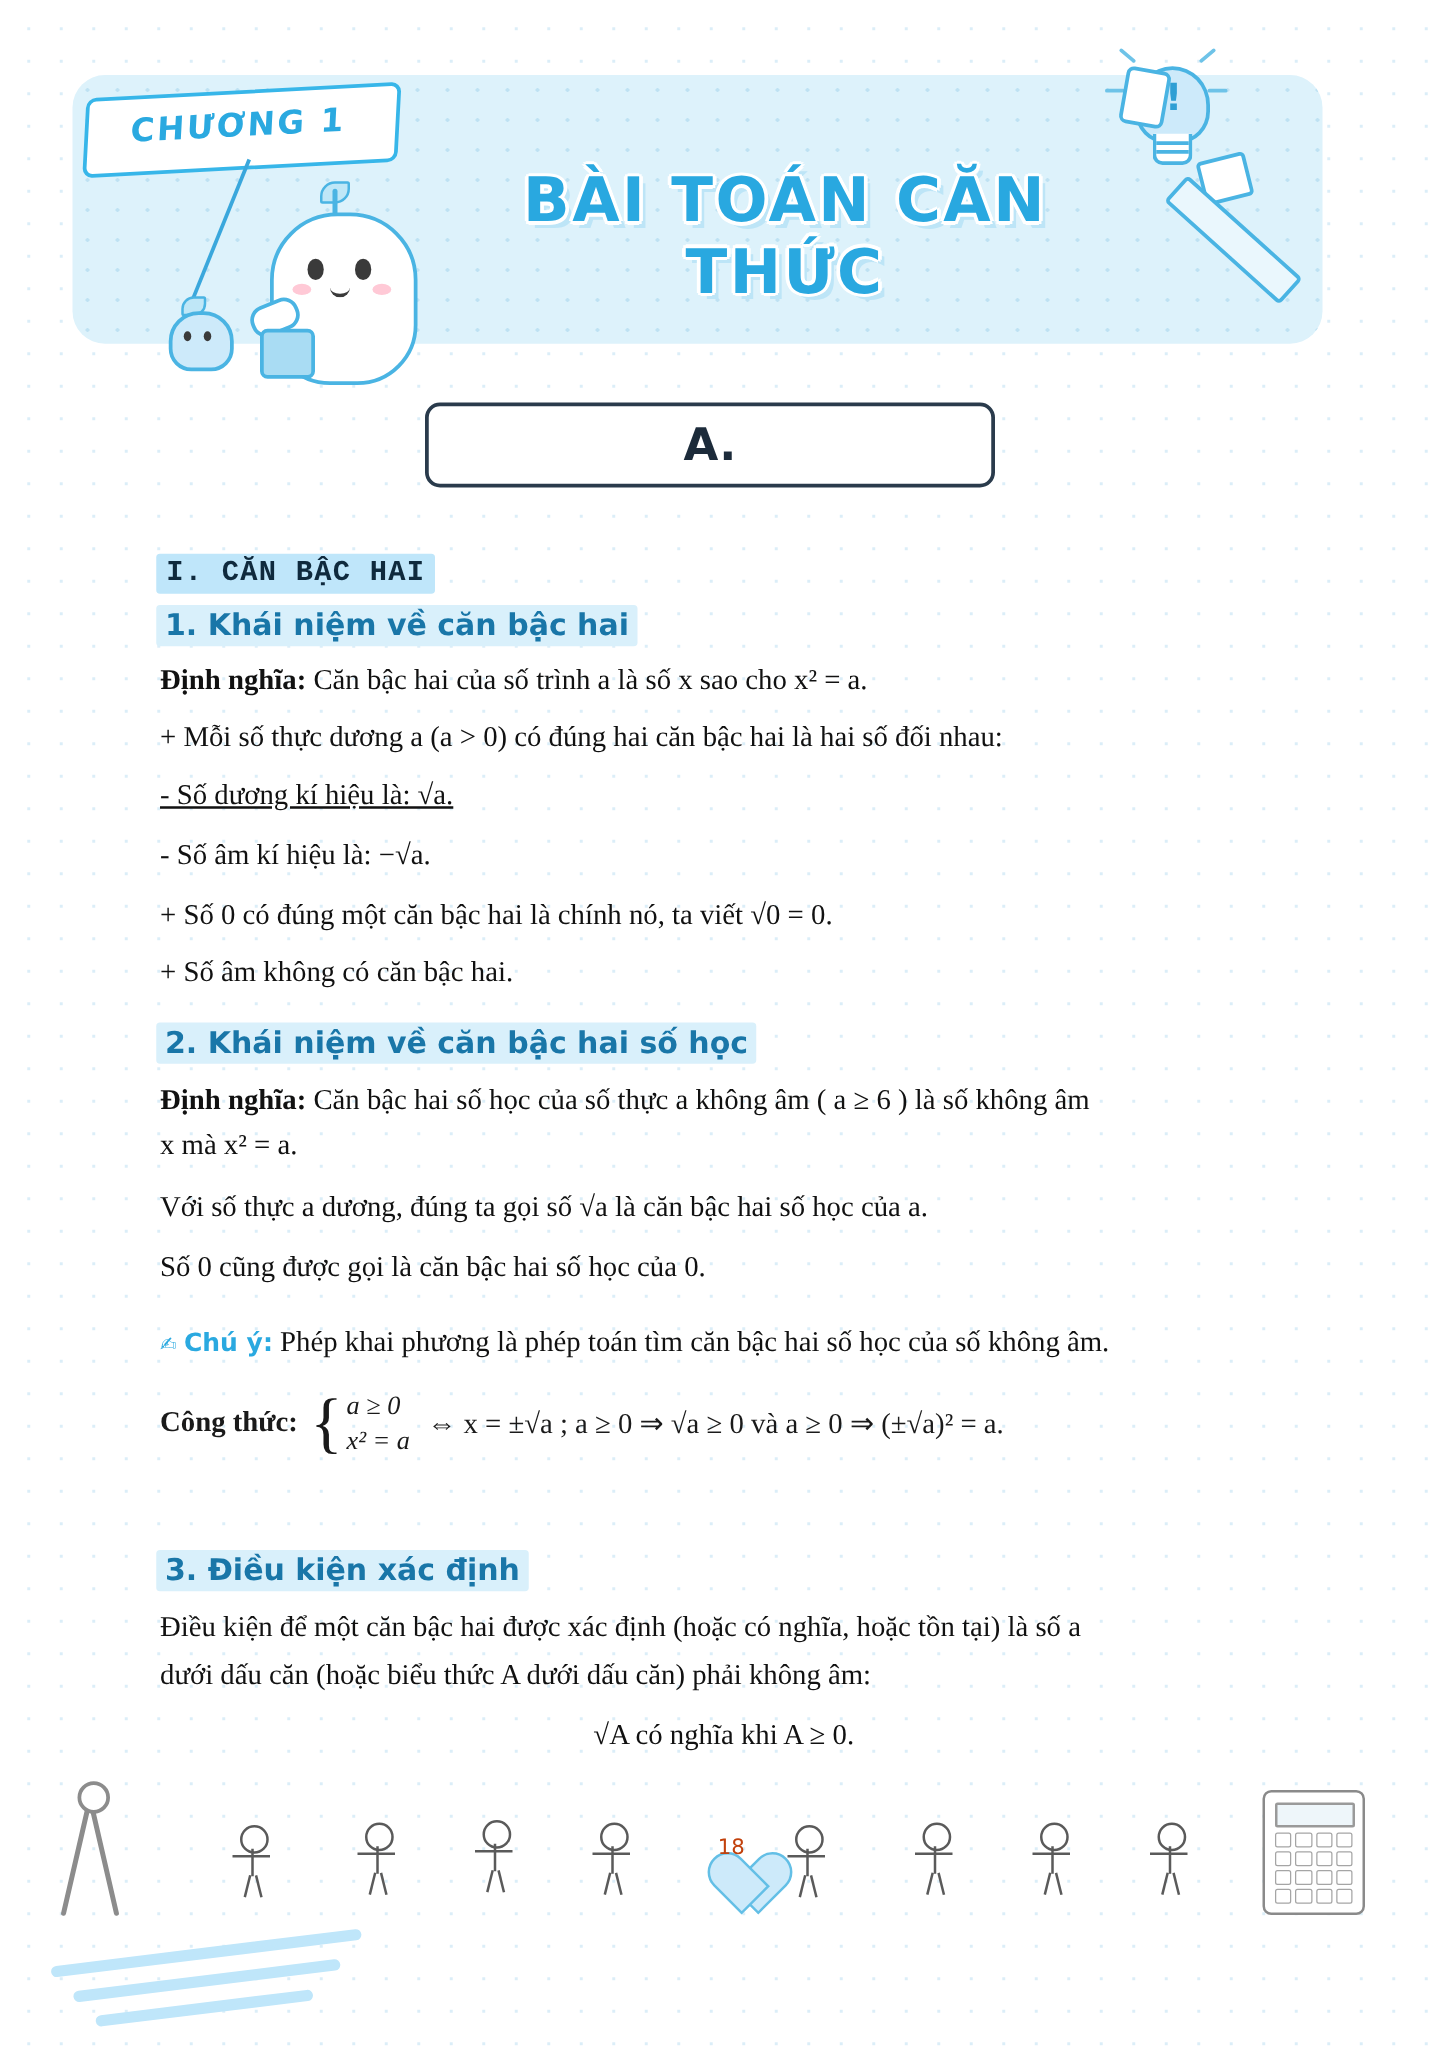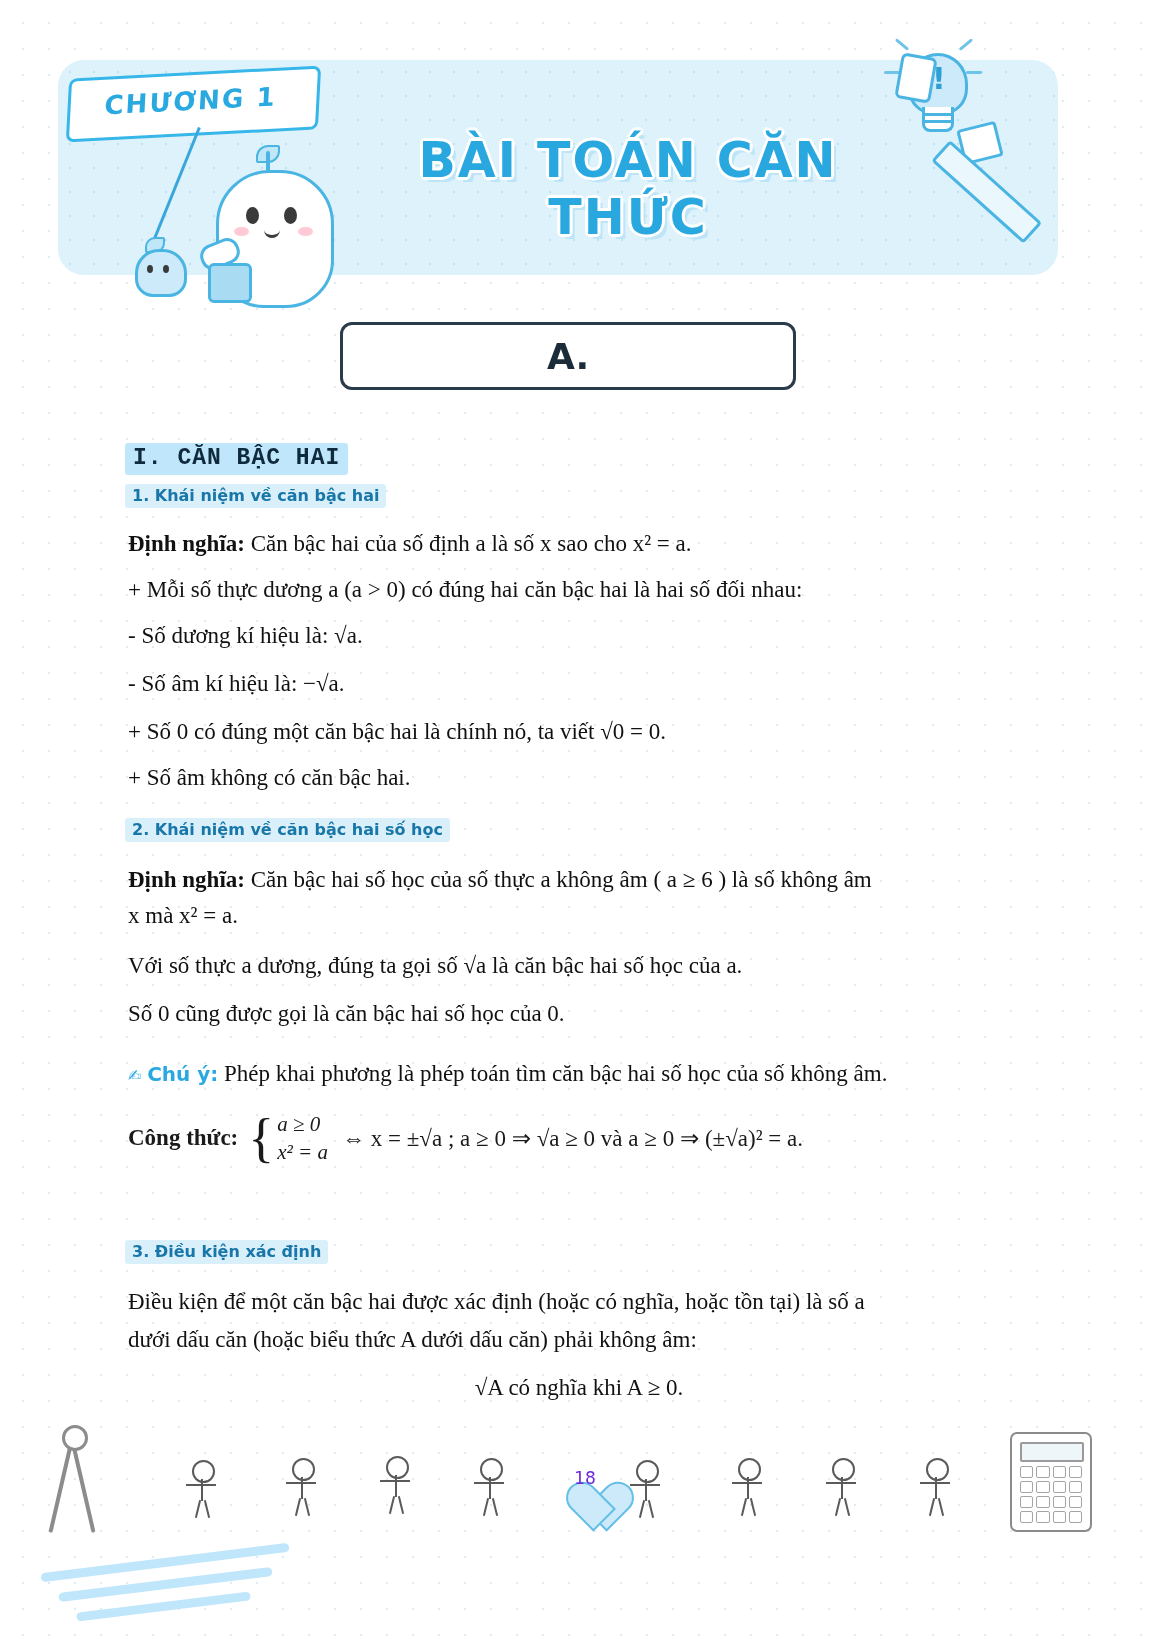--- a/index.html
+++ b/index.html
@@ -326,21 +326,21 @@
     color: #0f2a3d;
     background: #bfe6fa;
     padding: 2px 8px 4px 8px;
     border-radius: 3px;
     letter-spacing: 1px;
   }
   .h-sub {
     position: absolute;
     font-family: "DejaVu Sans", sans-serif;
     font-weight: bold;
-    font-size: 16px;
+    font-size: 24px;
     color: #1976a8;
     background: #d9f0fb;
     padding: 2px 7px 3px 7px;
     border-radius: 3px;
   }
 
   
   .p {
     position: absolute;
     font-family: "Liberation Serif", serif;
@@ -439,21 +439,21 @@
   }
   .heart:before { left: 28px; transform: rotate(45deg); transform-origin: 0 100%; }
   .heart:after  { left: 28px; transform: rotate(-45deg); transform-origin: 100% 100%; }
   .page-num {
     position: absolute;
     left: 556px; top: 1468px;
     width: 58px;
     text-align: center;
     font-family: "DejaVu Sans", sans-serif;
     font-size: 17px;
-    color: #6d28d9;
+    color: #c2410c;
     z-index: 3;
   }
   .compass {
     position: absolute;
     left: 28px; top: 1425px;
     width: 90px; height: 120px;
   }
   .compass .leg1, .compass .leg2 {
     position: absolute;
     top: 14px; left: 42px;
@@ -568,26 +568,26 @@
 
   <div class="title-box">
     <span class="big-a">A.</span>
   </div>
 
   <div class="h-main" style="left:125px; top:443px;font-family:Liberation Mono, monospace;">I. CĂN BẬC HAI</div>
 
   <div class="h-sub" style="left:125px; top:484px;">1. Khái niệm về căn bậc hai</div>
 
   <div class="p" style="left:128px; top:528px; width:900px;">
-    <b>Định nghĩa:</b><span> Căn bậc hai của số định  a  là số  x  sao cho  x² = a.</span>
+    <b>Định nghĩa:</b><span> Căn bậc hai của số trình  a  là số  x  sao cho  x² = a.</span>
   </div>
 
   <div class="p" style="left:128px; top:574px; width:920px;">+ Mỗi số thực dương  a  (a &gt; 0) có đúng hai căn bậc hai là hai số đối nhau:</div>
 
-  <div class="p" style="left:128px; top:620px; width:920px;">- Số dương kí hiệu là:  √a.</div>
+  <div class="p" style="left:128px; top:620px; width:920px;text-decoration:underline;">- Số dương kí hiệu là:  √a.</div>
 
   <div class="p" style="left:128px; top:668px; width:920px;">- Số âm kí hiệu là:  −√a.</div>
 
   <div class="p" style="left:128px; top:716px; width:920px;">+ Số 0 có đúng một căn bậc hai là chính nó, ta viết  √0 = 0.</div>
 
   <div class="p" style="left:128px; top:762px; width:920px;">+ Số âm không có căn bậc hai.</div>
 
   <div class="h-sub" style="left:125px; top:818px;">2. Khái niệm về căn bậc hai số học</div>
 
   <div class="p" style="left:128px; top:864px; width:930px;">

